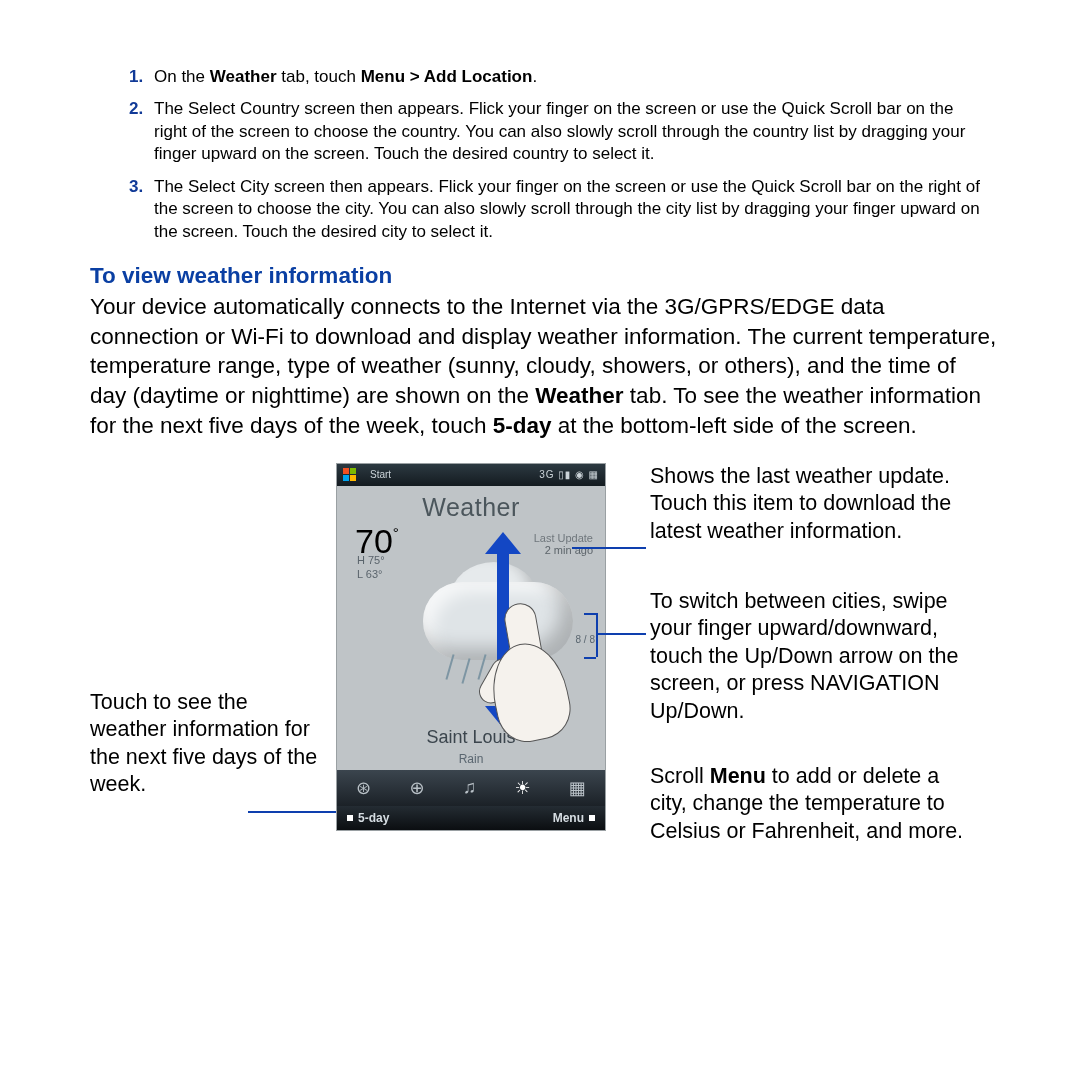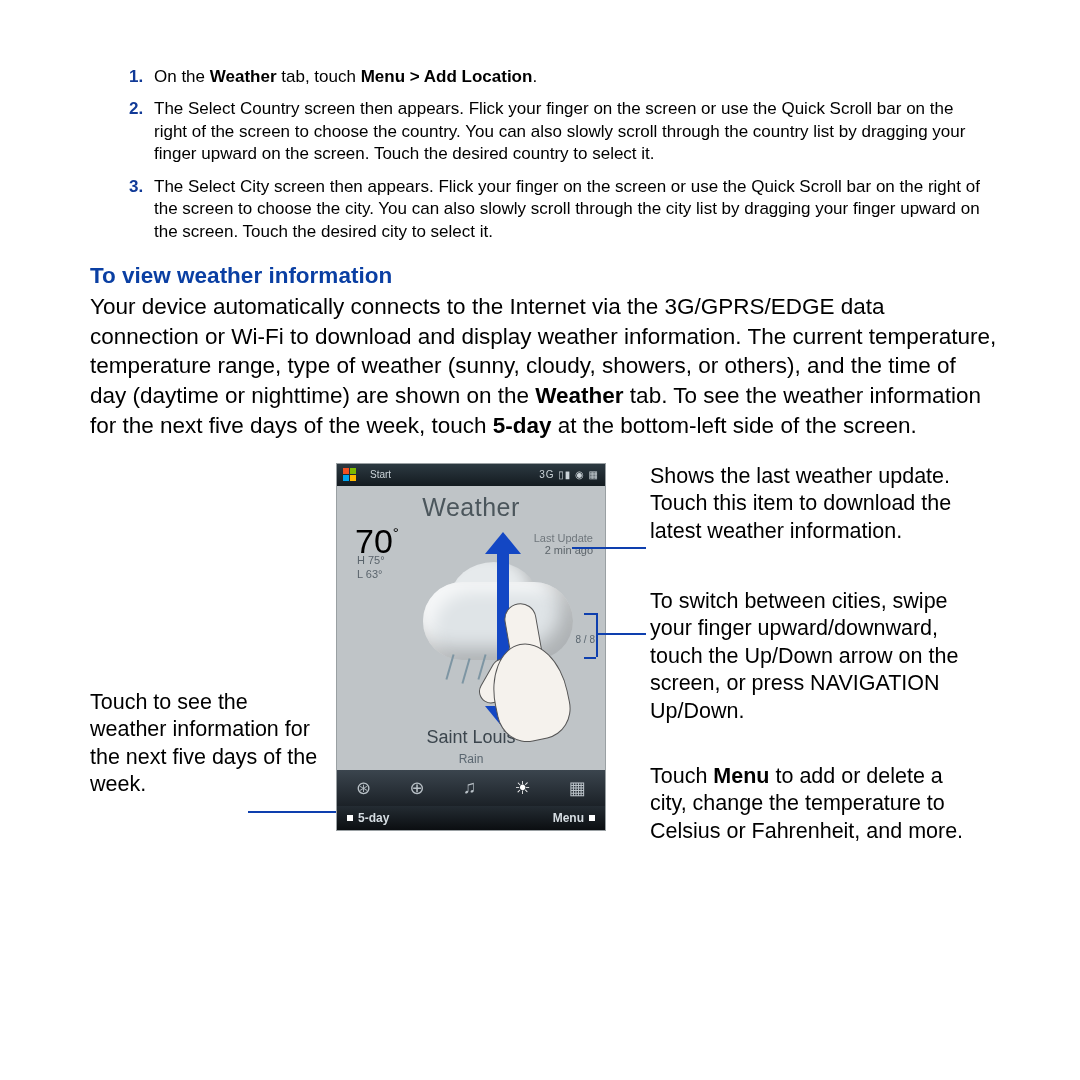--- a/index.html
+++ b/index.html
@@ -275,21 +275,21 @@
         <div class="finger"></div>
           <div class="thumb"></div>
           <div class="palm"></div>
       </div>
     </div>
 
     <div class="right-callouts">
       <div class="c1">Shows the last weather update. Touch this item to download the latest weather information.</div>
       <div class="c2">To switch between cities, swipe your finger upward/downward, touch the Up/Down arrow on the screen, or press NAVIGATION Up/Down.</div>
       <div class="c3">
-        <span>Touch </span><span class="bold">Menu</span><span> to add or delete a city, change the temperature to Celsius or Fahrenheit, and more.</span>
+        <span>Scroll </span><span class="bold">Menu</span><span> to add or delete a city, change the temperature to Celsius or Fahrenheit, and more.</span>
       </div>
 
       <div class="conn lc-h" style="top:84px; left:-34px; width:74px;"></div>
       <div class="conn lc-h" style="top:170px; left:-10px; width:50px;"></div>
       <div class="conn lc-v" style="top:150px; left:-10px; height:44px;"></div>
       <div class="conn lc-h" style="top:150px; left:-22px; width:12px;"></div>
       <div class="conn lc-h" style="top:194px; left:-22px; width:12px;"></div>
     </div>
   </div>
 </div>

